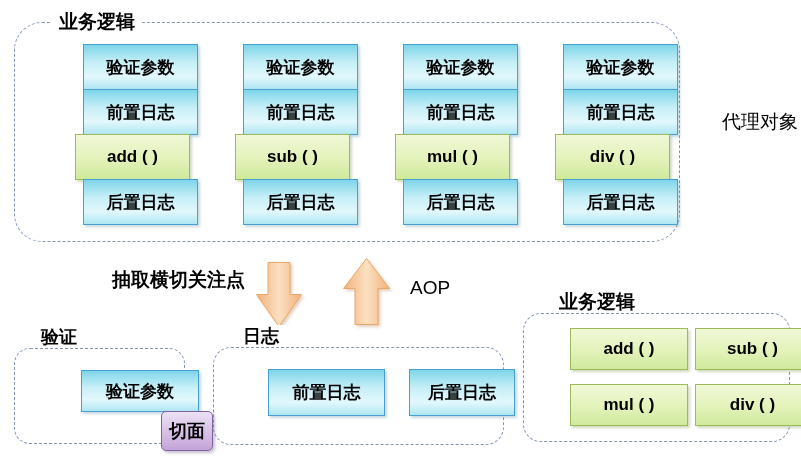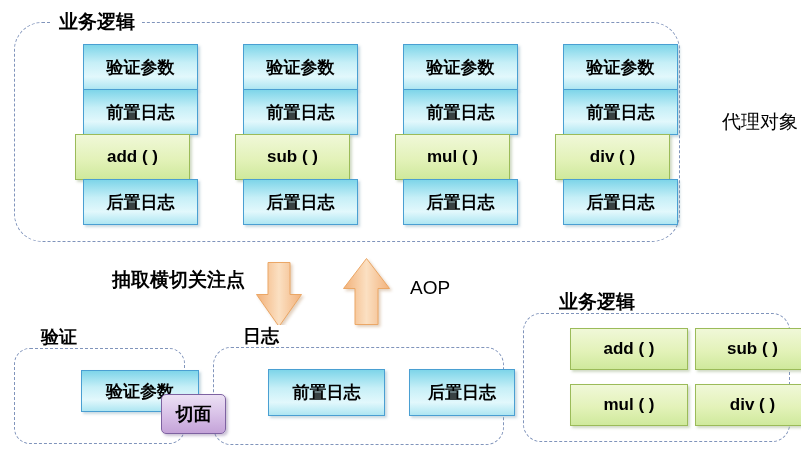--- a/index.html
+++ b/index.html
@@ -105,21 +105,21 @@
 
   <div class="dashed" style="left:14px;top:348px;width:169px;height:94px;border-radius:16px;"></div>
   <div class="tag" style="left:34px;top:326px;font-size:18px;">验证</div>
   <div class="cell c-blue abs" style="left:40px;top:370px;width:118px;height:42px;">验证参数</div>
 
   <div class="dashed" style="left:213px;top:347px;width:289px;height:96px;border-radius:18px;"></div>
   <div class="tag" style="left:236px;top:325px;font-size:18px;">日志</div>
   <div class="cell c-blue abs" style="left:227px;top:369px;width:117px;height:47px;">前置日志</div>
   <div class="cell c-blue abs" style="left:368px;top:369px;width:106px;height:47px;">后置日志</div>
 
-  <div class="cell c-purple abs" style="left:161px;top:394px;width:65px;height:40px;z-index:5;">切面</div>
+  <div class="cell c-purple abs" style="left:161px;top:411px;width:52px;height:40px;z-index:5;">切面</div>
 
   <div class="dashed" style="left:523px;top:313px;width:265px;height:127px;border-radius:18px;"></div>
   <div class="tag" style="left:552px;top:291px;">业务逻辑</div>
   <div class="cell c-green abs" style="left:537px;top:328px;width:118px;height:42px;">add ( )</div>
   <div class="cell c-green abs" style="left:662px;top:328px;width:115px;height:42px;">sub ( )</div>
   <div class="cell c-green abs" style="left:537px;top:384px;width:118px;height:42px;">mul ( )</div>
   <div class="cell c-green abs" style="left:662px;top:384px;width:115px;height:42px;">div ( )</div>
 
 </div>
 

